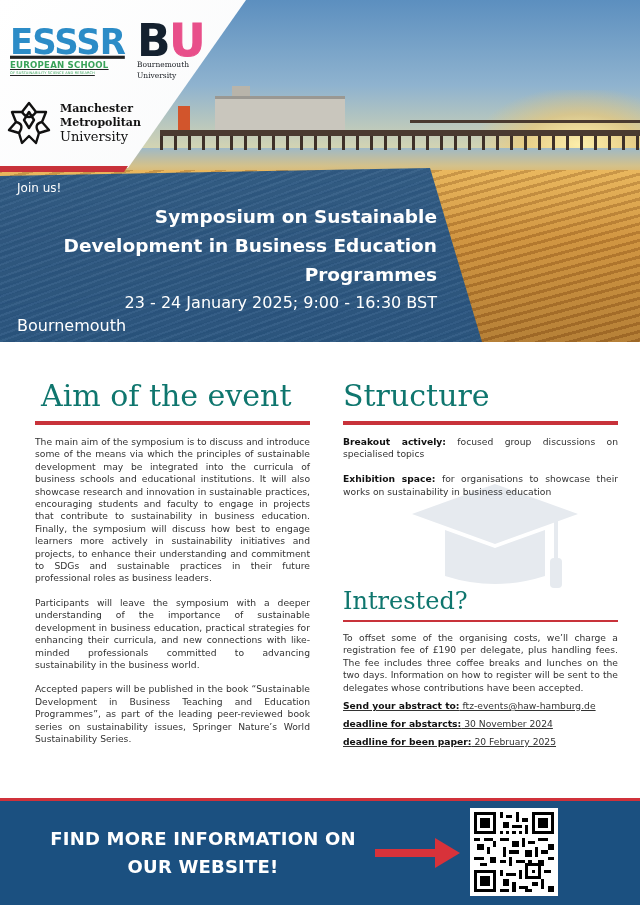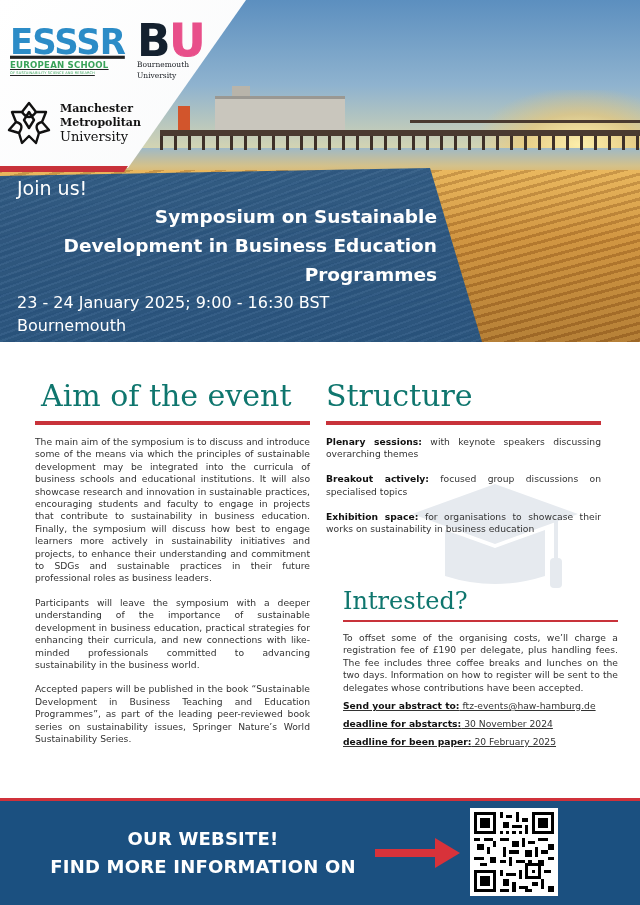--- a/index.html
+++ b/index.html
@@ -49,29 +49,29 @@
   .bu .mark .b { color: #14212f; }
   .bu .mark .u { color: #e84f8a; -webkit-text-stroke: 1px #e84f8a; }
   .bu .name { font-family: "DejaVu Serif", serif; font-size: 7.5px; color: #22262b; line-height: 9px; margin-top: 2px; }
   .mmu { position: absolute; left: 6px; top: 100px; display: flex; align-items: center; }
   .mmu .knot { width: 46px; height: 46px; }
   .mmu .txt { margin-left: 8px; font-family: "DejaVu Serif", serif; line-height: 14px; color: #111; }
   .mmu .txt .l1, .mmu .txt .l2 { font-size: 11px; font-weight: bold; }
   .mmu .txt .l3 { font-size: 13px; }
 
   .hero-text { position: absolute; left: 17px; top: 177px; color: #ffffff; }
-  .join { font-size: 19px; font-weight: normal; line-height: 22px; }
+  .join { font-size: 12px; font-weight: normal; line-height: 22px; }
   .title { font-size: 18.5px; font-weight: bold; line-height: 29px; margin-top: 3px; width: 420px; text-align: right; }
-  .date { font-size: 16px; line-height: 23px; margin-top: 2px; }
+  .date { font-size: 16px; line-height: 23px; margin-top: 2px; text-align: right; }
   .place { font-size: 16px; line-height: 23px; }
 
   
   .col { position: absolute; top: 372px; width: 275px; }
   .col-left { left: 35px; }
-  .col-right { left: 326px; }
+  .col-right { left: 343px; }
   .h2 { font-family: "DejaVu Serif", serif; font-size: 30px; color: #0f766e; line-height: 48px; font-weight: normal; }
   .col-left .h2 { padding-left: 6px; }
   .rule { height: 4px; background: #c8323a; margin-top: 1px; margin-bottom: 11px; }
   .para { font-size: 9.2px; line-height: 12.4px; color: #333; text-align: justify; margin-bottom: 12px; }
   .struct-item { font-size: 9.2px; line-height: 12.4px; color: #333; text-align: justify; margin-bottom: 12.5px; position: relative; z-index: 2; }
   .struct-item b { color: #111; }
   .cap { position: absolute; left: 410px; top: 480px; width: 170px; height: 110px; z-index: 1; }
   .interested { position: absolute; left: 343px; top: 583px; width: 275px; z-index: 2; }
   .interested .h2 { font-size: 24px; line-height: 36px; }
   .interested .rule { height: 2px; margin-bottom: 10px; }
@@ -157,39 +157,38 @@
     <polygon points="85,4 168,34 85,64 2,34"></polygon>
     <path d="M35 50 L35 96 Q85 112 135 96 L135 50 L85 68 Z"></path>
     <rect x="144" y="36" width="4" height="44"></rect>
     <rect x="140" y="78" width="12" height="30" rx="4"></rect>
   </g>
 </svg>
 
 <div class="col col-right">
   <h2 class="h2">Structure</h2>
   <div class="rule"></div>
-  <p class="struct-item"><b>Plenary sessions:</b><span> with keynote speakers discussing overarching themes</span></p>
   <p class="struct-item"><b>Breakout actively:</b><span> focused group discussions on specialised topics</span></p>
   <p class="struct-item"><b>Exhibition space:</b><span> for organisations to showcase their works on sustainability in business education</span></p>
 </div>
 
 <div class="interested">
   <h2 class="h2">Intrested?</h2>
   <div class="rule"></div>
   <p class="para" style="margin-bottom:6px;">To offset some of the organising costs, we’ll charge a registration fee of £190 per delegate, plus handling fees. The fee includes three coffee breaks and lunches on the two days. Information on how to register will be sent to the delegates whose contributions have been accepted.</p>
   <div class="info-line"><b>Send your abstract to:</b><span> ftz-events@haw-hamburg.de</span></div>
   <div class="info-line"><b>deadline for abstarcts:</b><span> 30 November 2024</span></div>
   <div class="info-line"><b>deadline for been paper:</b><span> 20 February 2025</span></div>
 </div>
 
 <div class="footer-top"></div>
 <div class="footer"></div>
 <div class="cta">
+  <div>FIND MORE INFORMATION ON</div>
   <div>OUR WEBSITE!</div>
-  <div>FIND MORE INFORMATION ON</div>
 </div>
 <svg class="arrow" viewBox="0 0 85 30">
   <rect x="0" y="11" width="62" height="8" fill="#d8323a"></rect>
   <polygon points="60,0 85,15 60,30" fill="#d8323a"></polygon>
 </svg>
 <div class="qr">
   <svg viewBox="0 0 25 25" shape-rendering="crispEdges">
     <g fill="#000">
       <rect x="0" y="0" width="7" height="7"></rect>
         <rect x="1" y="1" width="5" height="5" fill="#fff"></rect>

